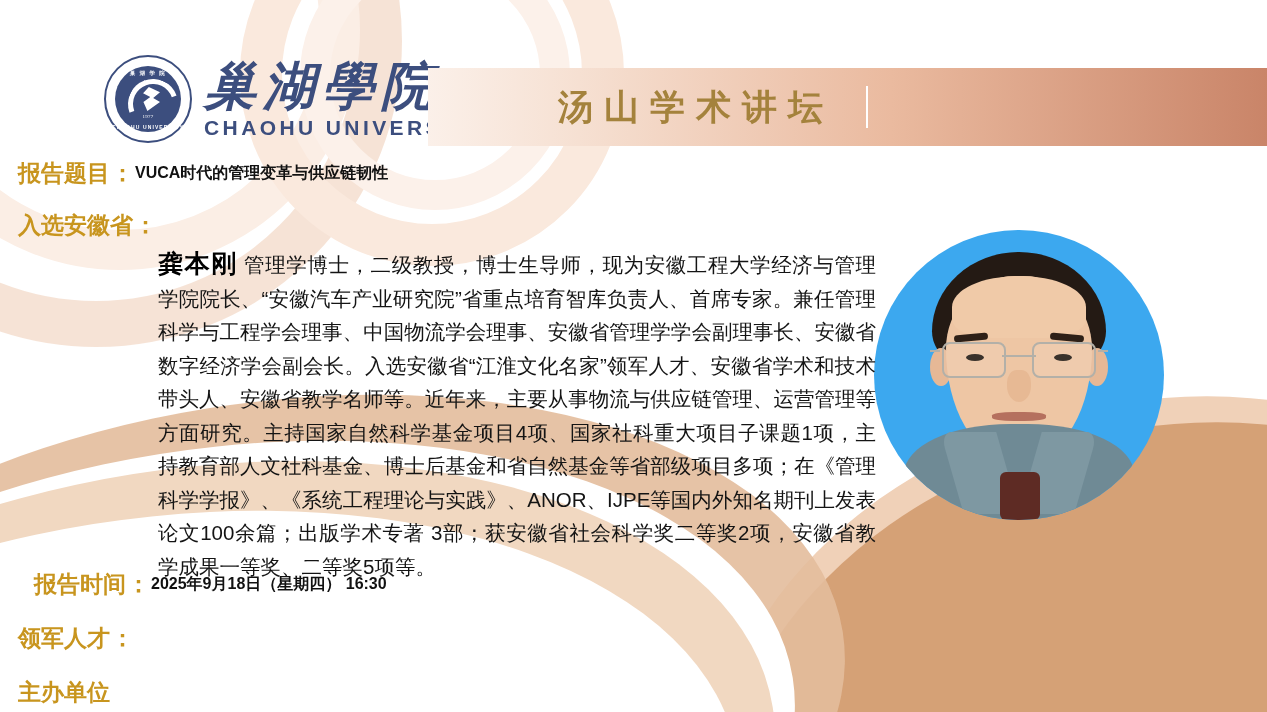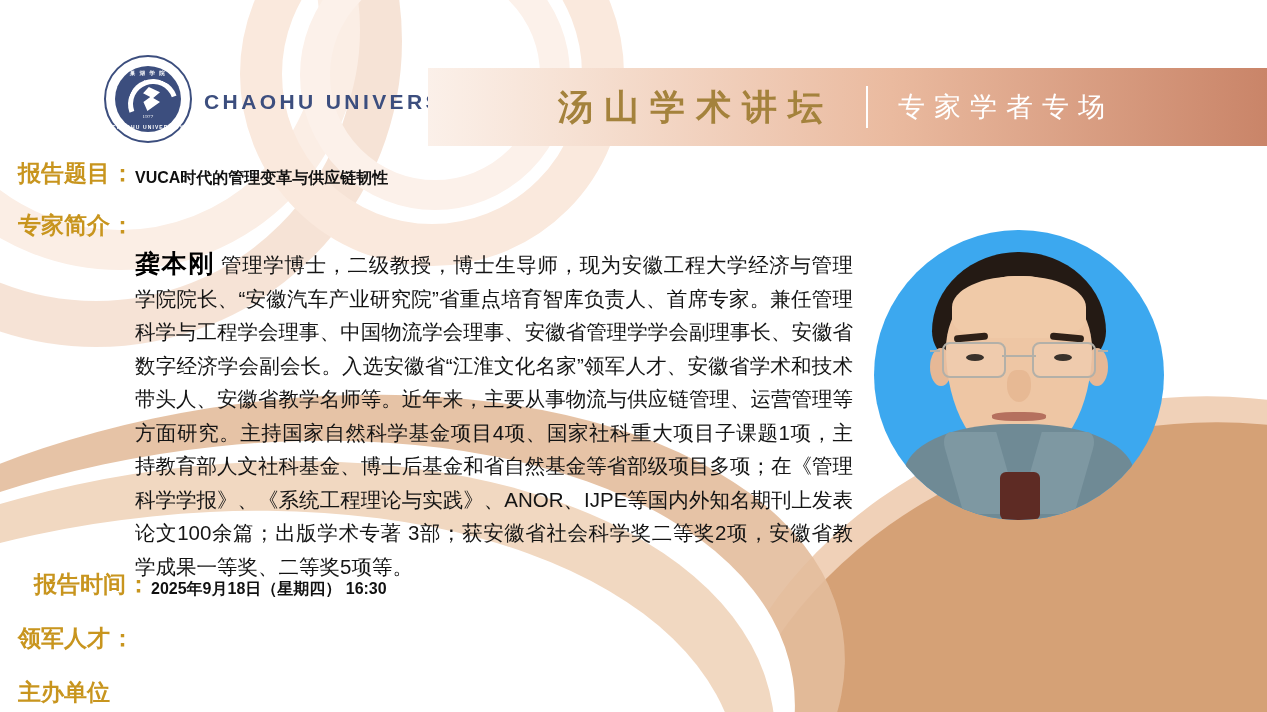--- a/index.html
+++ b/index.html
@@ -262,21 +262,21 @@
     font-size: 27px;
     letter-spacing: 9px;
     color: #ffffff;
     white-space: nowrap;
   }
 
   
   .row {
     position: absolute;
     display: flex;
-    align-items: flex-end;
+    align-items: center;
     white-space: nowrap;
   }
   .label {
     color: #c8951e;
     font-size: 23px;
     font-weight: bold;
     flex: none;
     letter-spacing: 0px;
   }
   .colon {
@@ -498,28 +498,28 @@
 
     <div id="logo-block">
       <div id="seal">
         <div class="seal-arc-top">巢 湖 学 院</div>
         <div class="seal-moon"></div>
         <div class="seal-bird"></div>
         <div class="seal-year">1977</div>
         <div class="seal-arc-bottom">CHAOHU UNIVERSITY</div>
       </div>
       <div id="uni-names">
+        <div id="uni-cn">巢湖學院</div>
         <div id="uni-en">CHAOHU UNIVERSITY</div>
       </div>
     </div>
 
     <div id="banner">
       <div id="banner-main">汤山学术讲坛</div>
       <div id="banner-divider"></div>
-      <div id="banner-sub">专家学者专场</div>
     </div>
 
   </div>
 
   <div id="portrait">
     <div class="p-hair"></div>
     <div class="p-ear-l"></div>
     <div class="p-ear-r"></div>
     <div class="p-face"></div>
     <div class="p-forehead"></div>
@@ -543,21 +543,21 @@
     <div class="p-tie"></div>
   </div>
 
   <div class="row" id="row-title">
     <span class="label">报告题目</span>
     <span class="colon">：</span>
     <span class="value">VUCA时代的管理变革与供应链韧性</span>
   </div>
 
   <div class="row" id="row-bio">
-    <span class="label">专家简介</span>
+    <span class="label">入选安徽省</span>
     <span class="colon">：</span>
     <span id="bio-text"><span id="bio-name">龚本刚</span><span id="bio-body"> 管理学博士，二级教授，博士生导师，现为安徽工程大学经济与管理学院院长、“安徽汽车产业研究院”省重点培育智库负责人、首席专家。兼任管理科学与工程学会理事、中国物流学会理事、安徽省管理学学会副理事长、安徽省数字经济学会副会长。入选安徽省“江淮文化名家”领军人才、安徽省学术和技术带头人、安徽省教学名师等。近年来，主要从事物流与供应链管理、运营管理等方面研究。主持国家自然科学基金项目4项、国家社科重大项目子课题1项，主持教育部人文社科基金、博士后基金和省自然基金等省部级项目多项；在《管理科学学报》、《系统工程理论与实践》、ANOR、IJPE等国内外知名期刊上发表论文100余篇；出版学术专著 3部；获安徽省社会科学奖二等奖2项，安徽省教学成果一等奖、二等奖5项等。</span></span>
   </div>
 
   <div class="row" id="row-time">
     <span class="label">报告时间</span>
     <span class="colon">：</span>
     <span class="value">2025年9月18日（星期四） 16:30</span>
   </div>
 

